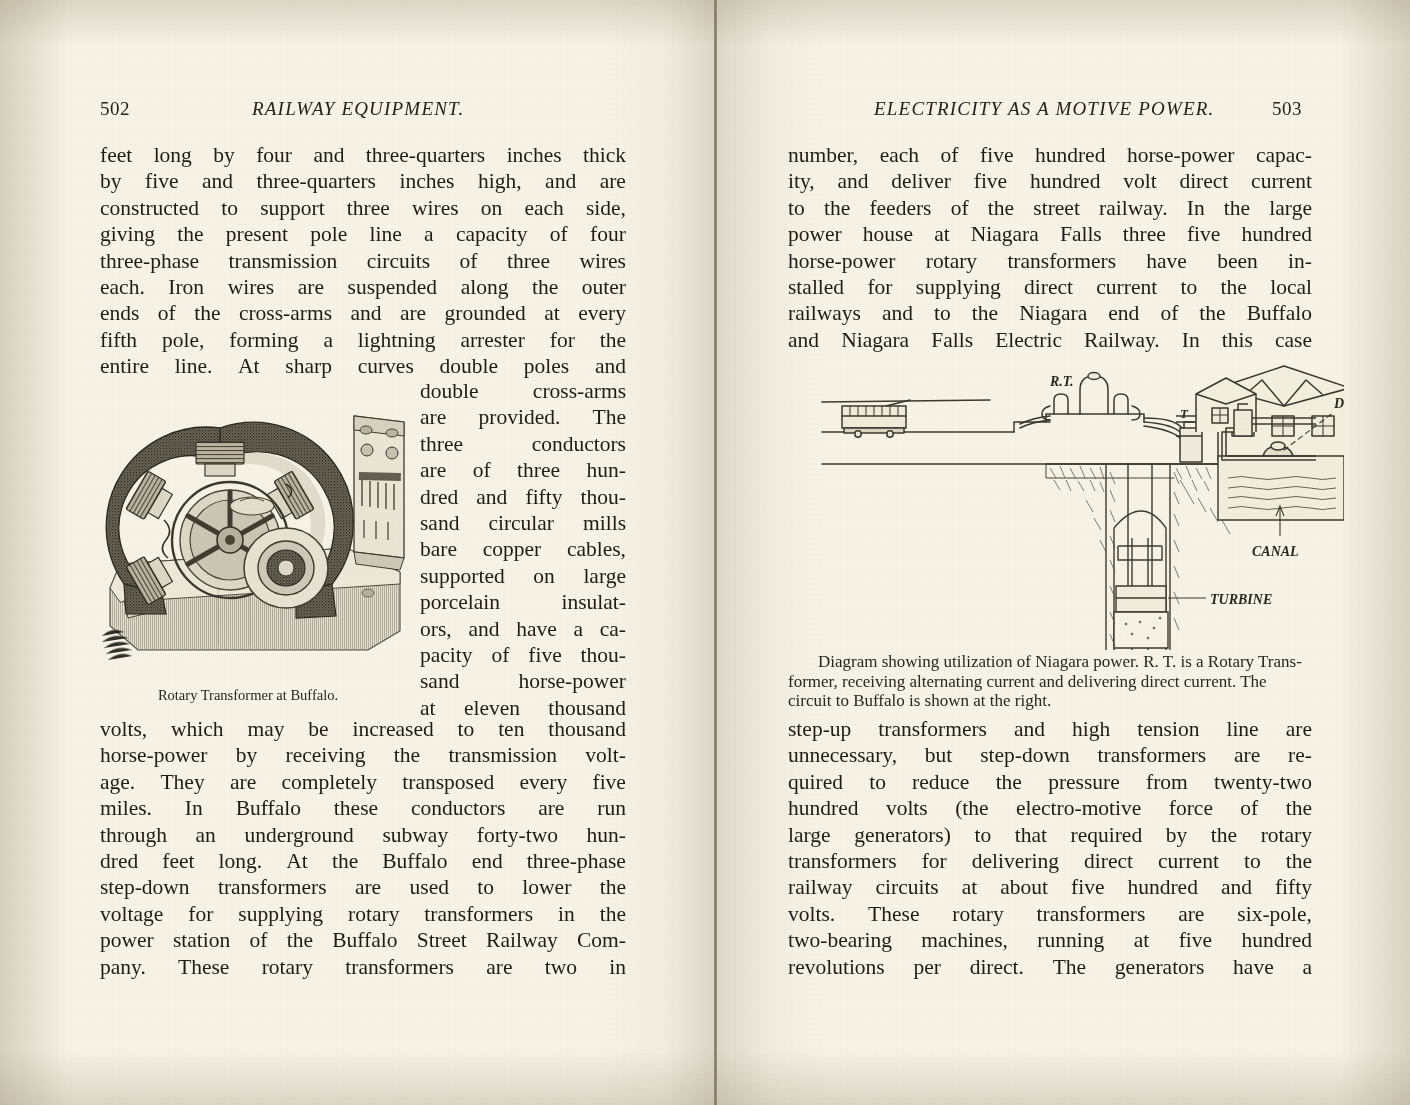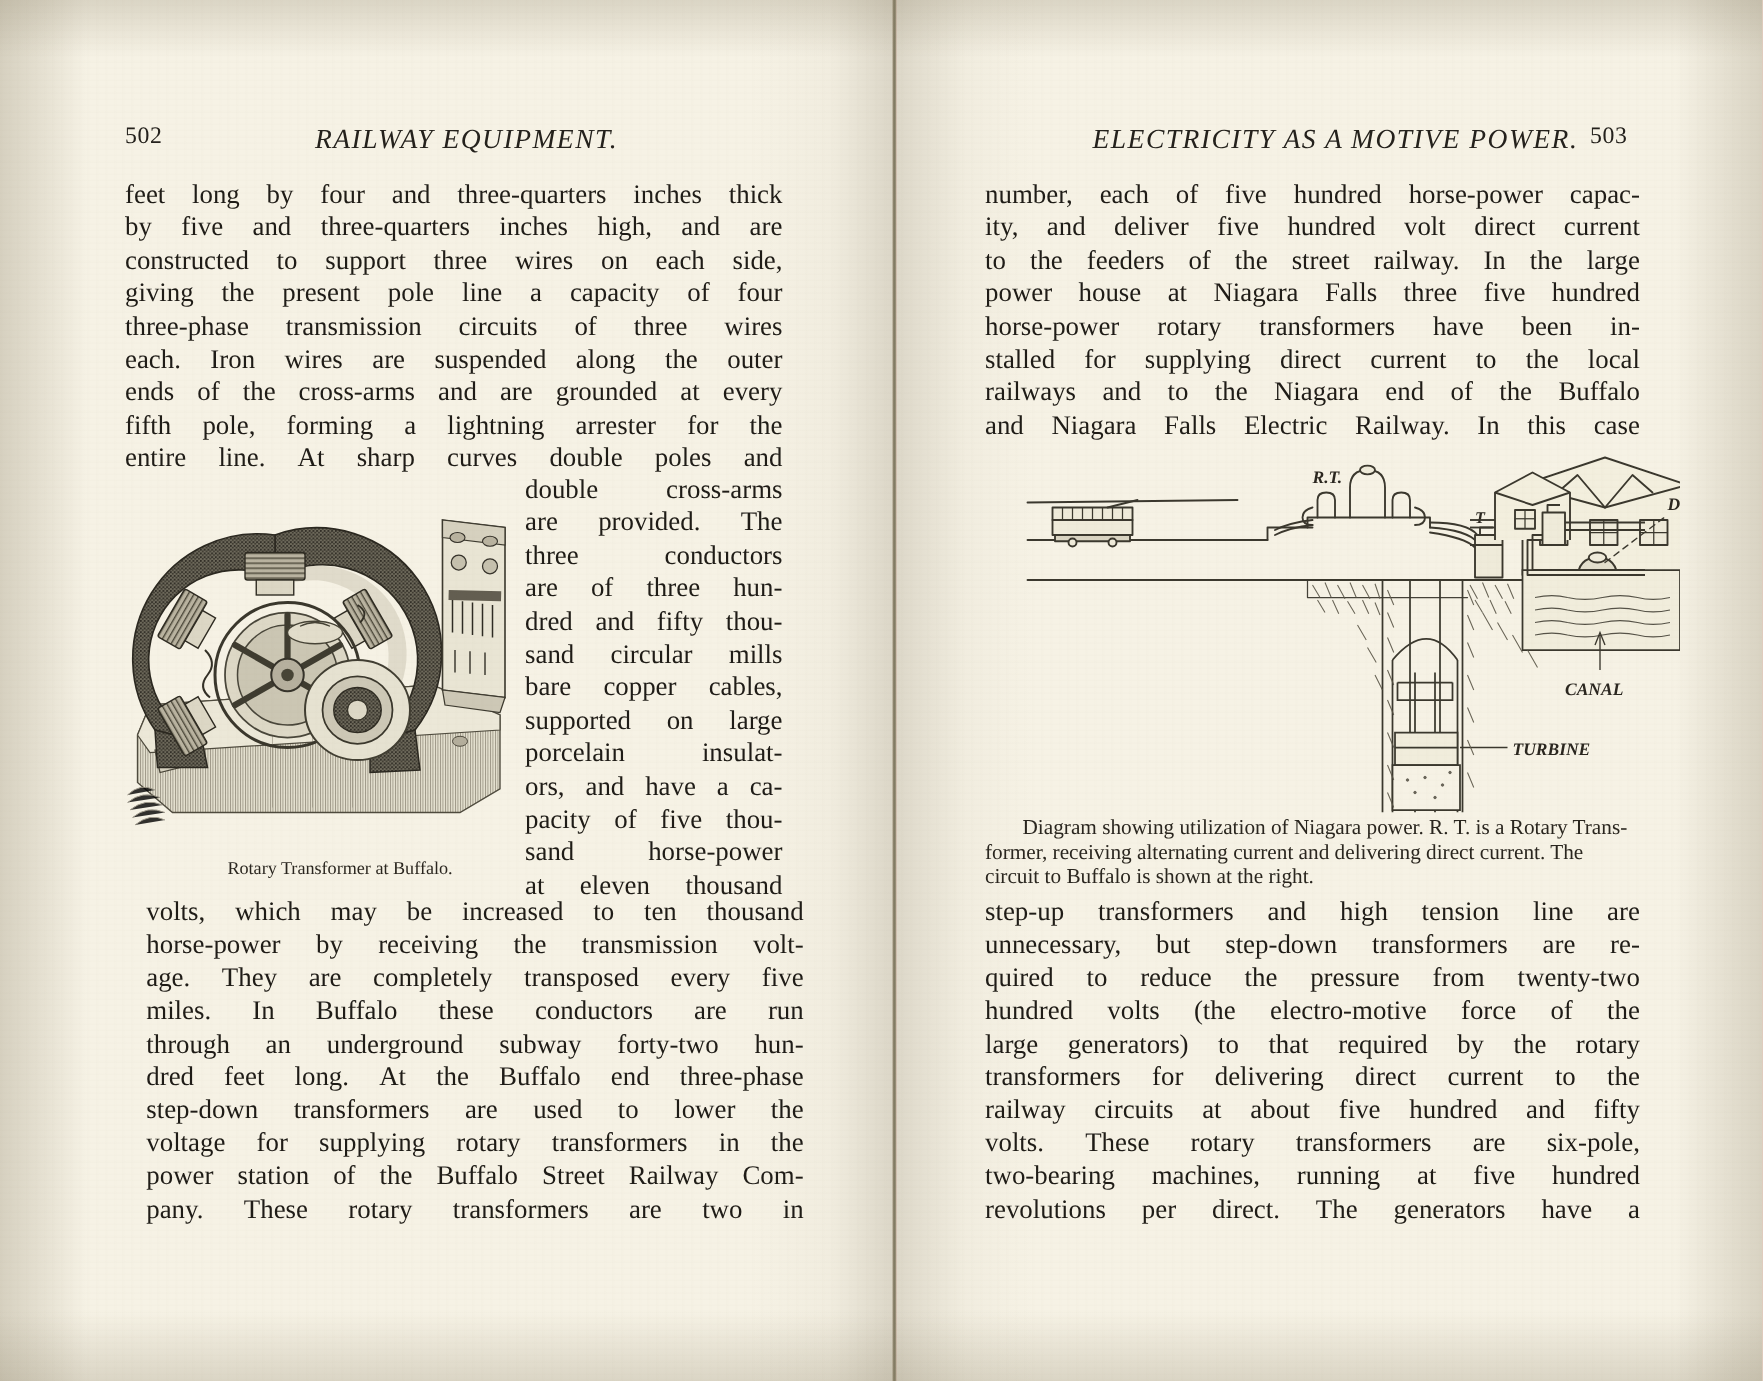--- a/index.html
+++ b/index.html
@@ -66,21 +66,21 @@
     background-image:
       repeating-linear-gradient(0deg, rgba(120,105,75,0.030) 0px, rgba(120,105,75,0) 2px, rgba(120,105,75,0) 5px),
       repeating-linear-gradient(90deg, rgba(120,105,75,0.022) 0px, rgba(120,105,75,0) 3px, rgba(120,105,75,0) 7px);
   }
 
   
   .head {
     position: absolute;
     font-style: italic;
     color: #24211c;
-    font-size: 22px;
+    font-size: 19px;
     letter-spacing: 1.2px;
     white-space: nowrap;
   }
   .folio {
     position: absolute;
     color: #24211c;
     font-size: 19px;
     letter-spacing: .5px;
   }
 
@@ -307,21 +307,21 @@
         <span>sand</span>
         <span>horse-power</span>
       </div>
       <div class="ln j">
         <span>at</span>
         <span>eleven</span>
         <span>thousand</span>
       </div>
     </div>
 
-  <div class="col" id="left-bottom" style="left:100px; top:716px; width:526px;margin-left:17px;">
+  <div class="col" id="left-bottom" style="left:100px; top:716px; width:526px;">
       <div class="ln j">
         <span>volts,</span>
         <span>which</span>
         <span>may</span>
         <span>be</span>
         <span>increased</span>
         <span>to</span>
         <span>ten</span>
         <span>thousand</span>
       </div>
@@ -521,21 +521,21 @@
       <g stroke="#8c8677" stroke-width=".8" opacity=".8">
         <path d="M2,248 q10,-10 22,-4"></path>
         <path d="M2,254 q12,-10 26,-4"></path>
         <path d="M4,260 q12,-10 26,-4"></path>
         <path d="M6,266 q12,-10 26,-4"></path>
         <path d="M8,272 q12,-10 24,-4"></path>
       </g>
     </svg>
   </div>
 
-  <div class="fig-caption" style="left:116px; top:686px; width:312px;">Rotary Transformer at Buffalo.</div>
+  <div class="fig-caption" style="left:92px; top:686px; width:312px;">Rotary Transformer at Buffalo.</div>
 
   <div class="head" style="left:874px; top:98px;">ELECTRICITY AS A MOTIVE POWER.</div>
   <div class="folio" style="left:1272px; top:98px;">503</div>
 
   <div class="col" id="right-top" style="left:788px; top:142px; width:524px;">
       <div class="ln j">
         <span>number,</span>
         <span>each</span>
         <span>of</span>
         <span>five</span>

